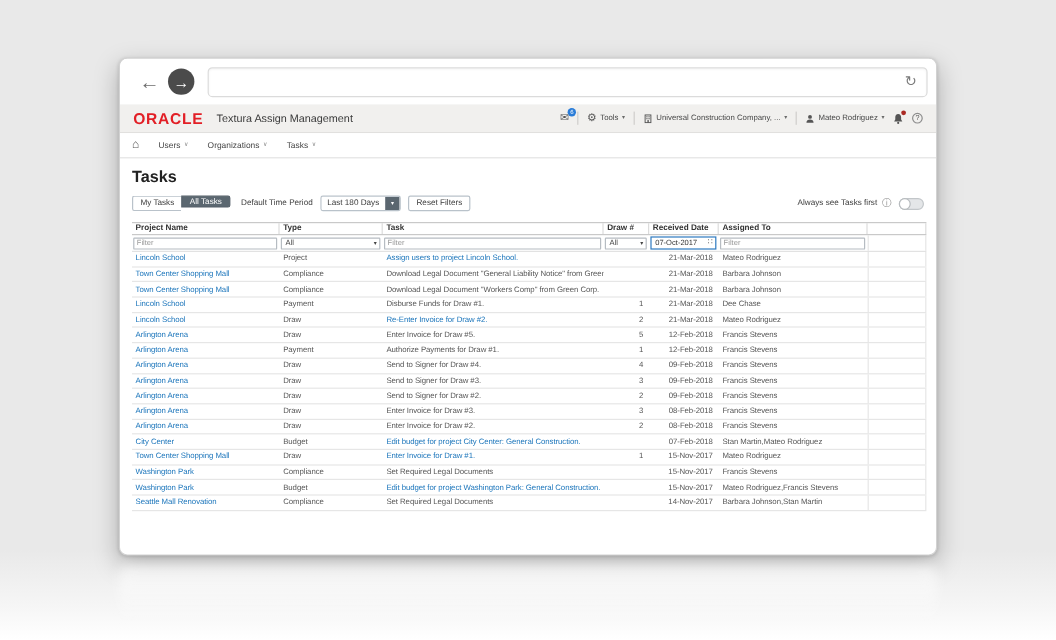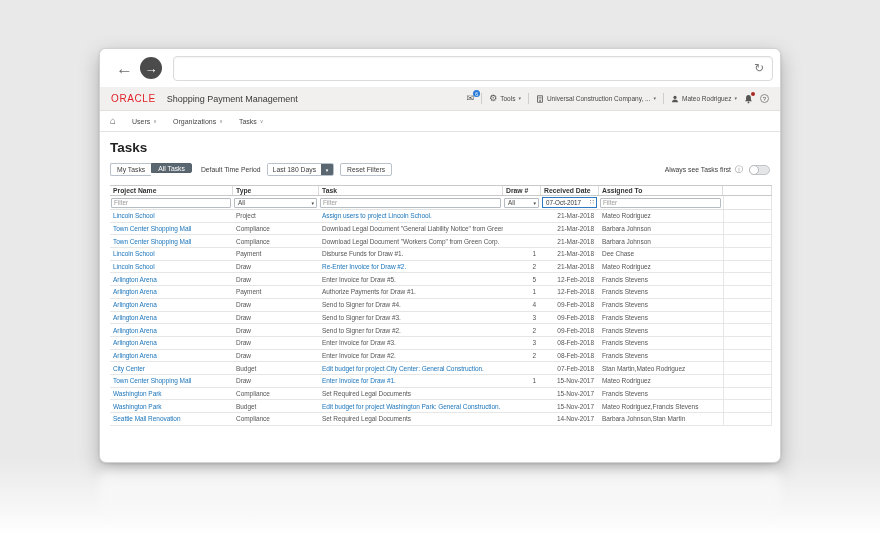--- a/index.html
+++ b/index.html
@@ -25,21 +25,21 @@
   .back-btn{font-size:17px;color:#6d6d6d;margin:0 7px 0 9px;line-height:1}
   .fwd-btn{width:22px;height:22px;border-radius:50%;background:#4b4b4b;color:#fff;
     display:flex;align-items:center;justify-content:center;font-size:13px;margin-right:11px}
   .urlbar{flex:1;height:25px;border:1px solid #dbdbdb;border-radius:4px;background:#fff;
     display:flex;align-items:center;justify-content:flex-end;padding:0 8px;
     box-shadow:inset 0 1px 2px rgba(0,0,0,.05)}
   .refresh{color:#7b7b7b;font-size:12px;line-height:1}
   
   .appheader{height:24px;background:#f1f0ee;border-bottom:1px solid #e1e0de;
     display:flex;align-items:center;padding:0 11px}
-  .logo{color:#e21f26;font-weight:normal;font-size:10px;letter-spacing:.6px}
+  .logo{color:#e21f26;font-weight:bold;font-size:13px;letter-spacing:.6px}
   .apptitle{font-size:9px;color:#3a3a3a;margin-left:11px}
   .hdr-right{margin-left:auto;display:flex;align-items:center;gap:7px;font-size:6.5px;color:#474747}
   .hdr-item{display:flex;align-items:center;gap:3px;white-space:nowrap}
   .divider{width:1px;height:11px;background:#cfcecb}
   .icon-badge{position:relative;display:inline-flex}
   .glyph{font-size:9px;color:#555;line-height:1}
   .badge{position:absolute;top:-4px;right:-6px;background:#2a7cd8;color:#fff;font-size:5px;
     min-width:7px;height:7px;border-radius:4px;display:flex;align-items:center;justify-content:center;padding:0 1px}
   .dot{position:absolute;top:-2px;right:-2px;width:4px;height:4px;border-radius:50%;background:#ab2a24}
   .caret{font-size:5px;color:#6a6a6a;line-height:1}
@@ -103,21 +103,21 @@
     <span class="fwd-btn">
         <span>→</span>
       </span>
     <div class="urlbar">
       <span class="refresh">↻</span>
     </div>
   </div>
 
   <div class="appheader">
     <span class="logo">ORACLE</span>
-    <span class="apptitle">Shopping Payment Management</span>
+    <span class="apptitle">Textura Assign Management</span>
     <div class="hdr-right">
       <span class="icon-badge">
         <span class="glyph">✉</span>
         <span class="badge">6</span>
       </span>
       <span class="divider"></span>
       <span class="hdr-item">
         <span class="glyph">⚙</span>
         <span>Tools</span>
         <span class="caret">▾</span>

